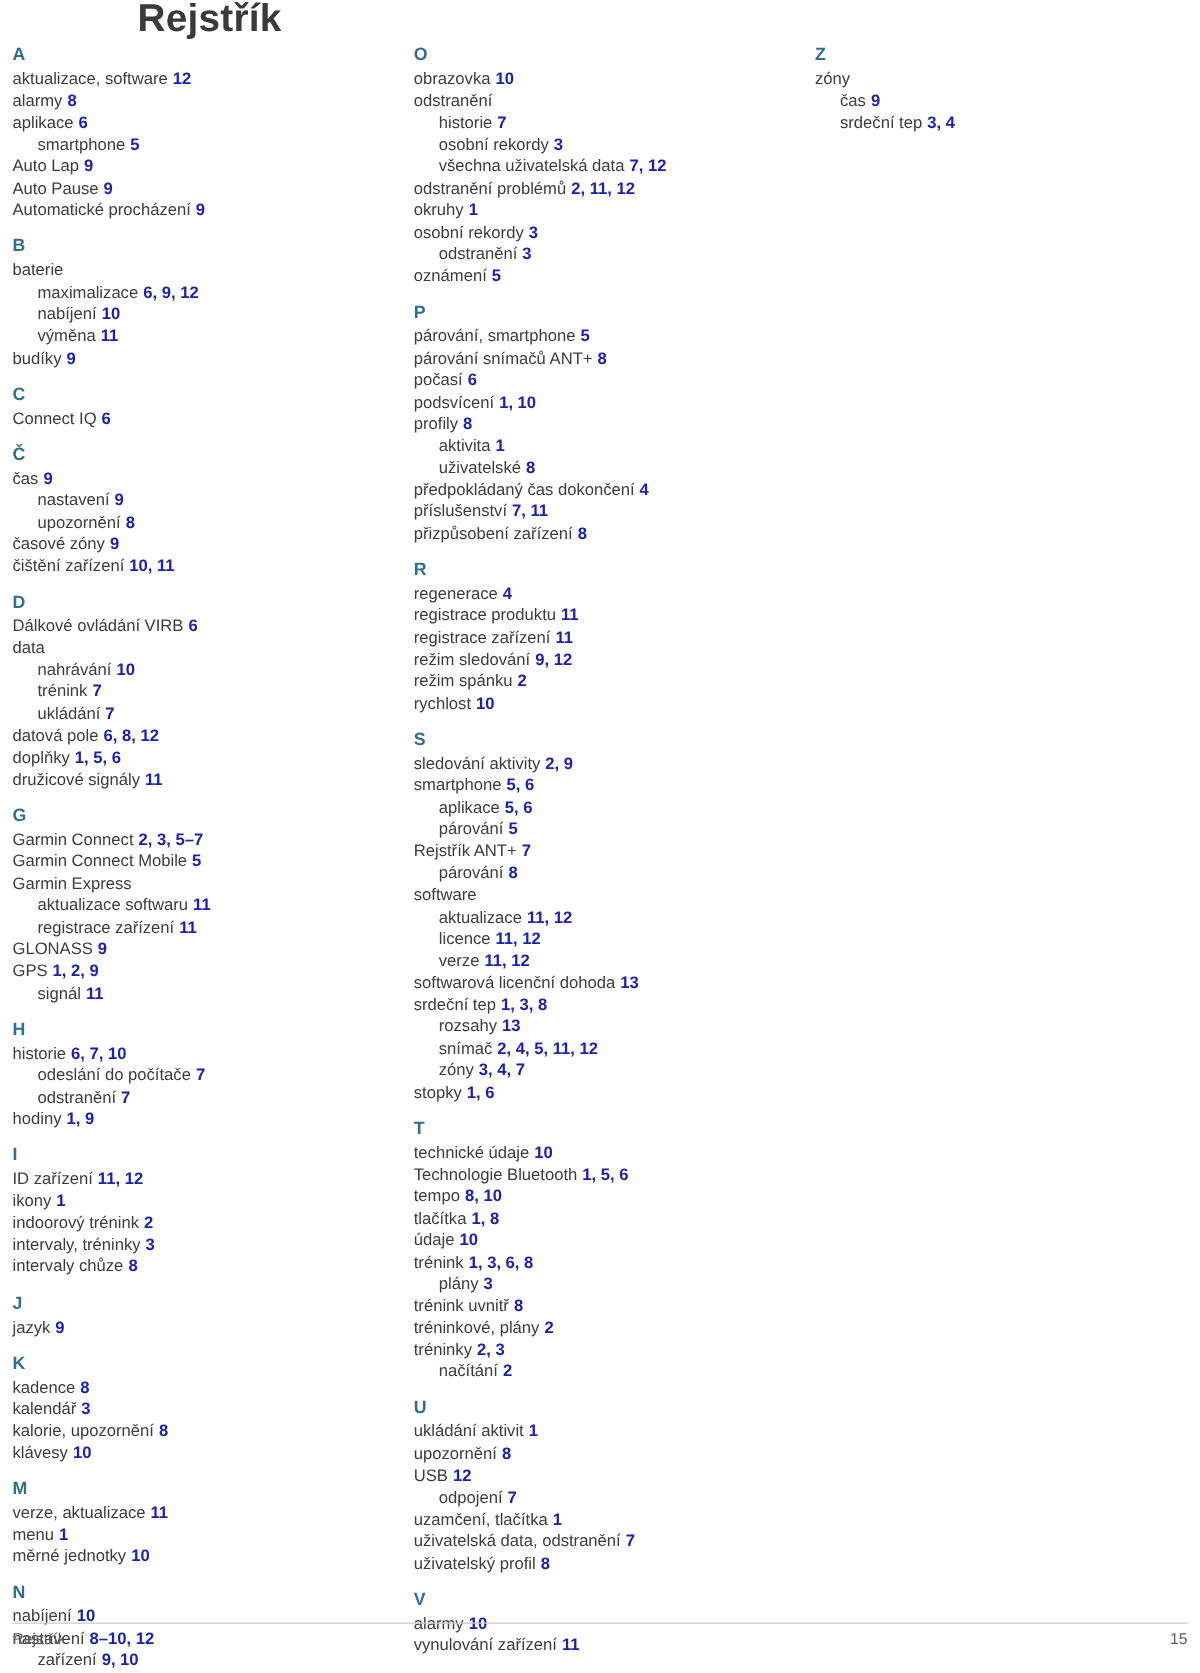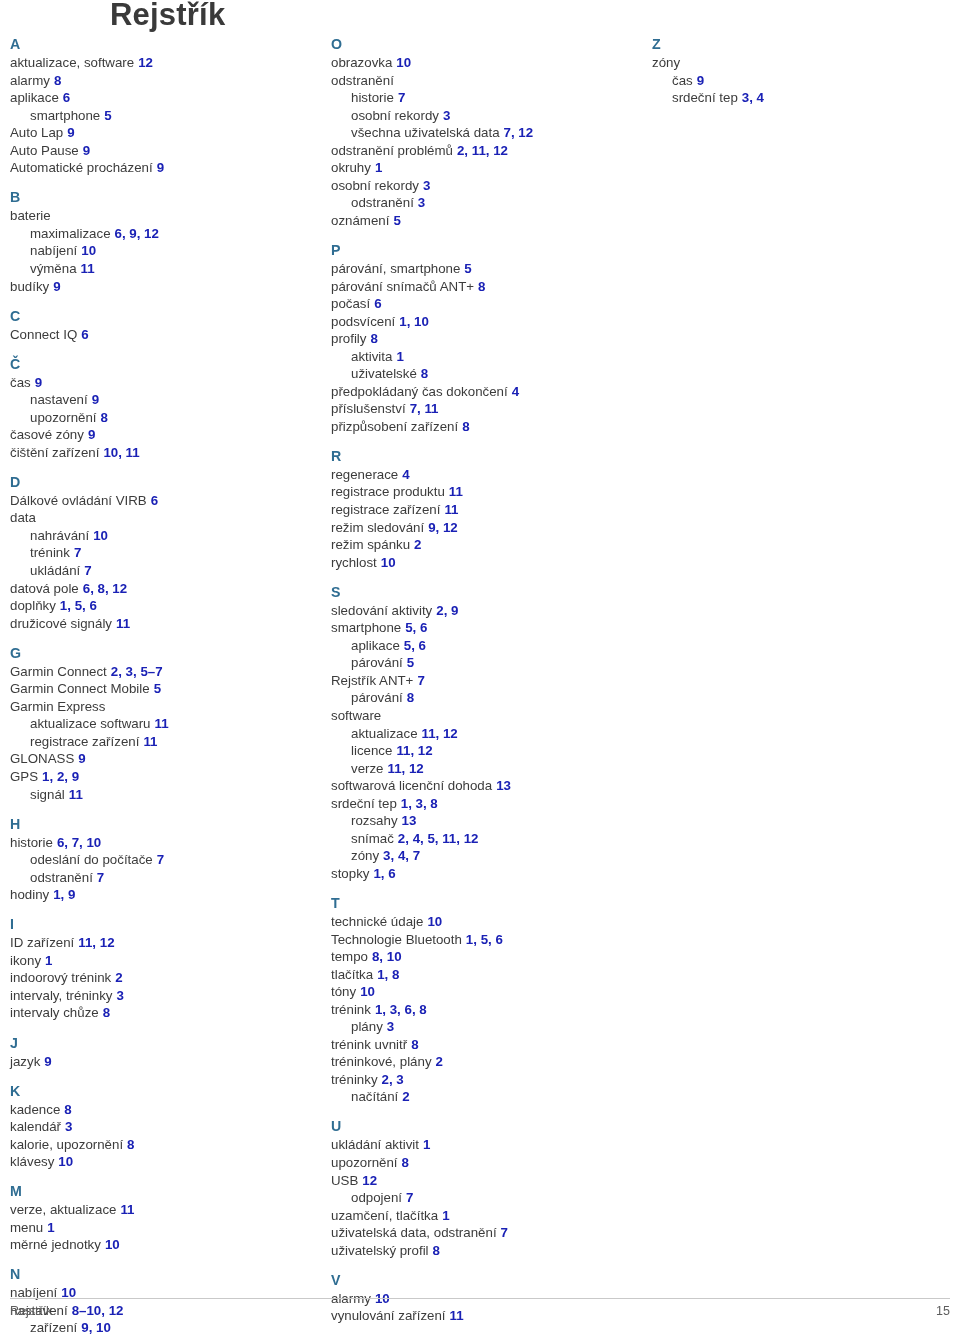--- a/index.html
+++ b/index.html
@@ -252,21 +252,21 @@
           <div class="entry sub"><span class="term">snímač</span><span class="pages">2, 4, 5, 11, 12</span></div>
           <div class="entry sub"><span class="term">zóny</span><span class="pages">3, 4, 7</span></div>
           <div class="entry"><span class="term">stopky</span><span class="pages">1, 6</span></div>
         </div>
         <div class="letter-group">
           <div class="letter-heading">T</div>
           <div class="entry"><span class="term">technické údaje</span><span class="pages">10</span></div>
           <div class="entry"><span class="term">Technologie Bluetooth</span><span class="pages">1, 5, 6</span></div>
           <div class="entry"><span class="term">tempo</span><span class="pages">8, 10</span></div>
           <div class="entry"><span class="term">tlačítka</span><span class="pages">1, 8</span></div>
-          <div class="entry"><span class="term">tóny</span><span class="pages">10</span></div>
+          <div class="entry"><span class="term">údaje</span><span class="pages">10</span></div>
           <div class="entry"><span class="term">trénink</span><span class="pages">1, 3, 6, 8</span></div>
           <div class="entry sub"><span class="term">plány</span><span class="pages">3</span></div>
           <div class="entry"><span class="term">trénink uvnitř</span><span class="pages">8</span></div>
           <div class="entry"><span class="term">tréninkové, plány</span><span class="pages">2</span></div>
           <div class="entry"><span class="term">tréninky</span><span class="pages">2, 3</span></div>
           <div class="entry sub"><span class="term">načítání</span><span class="pages">2</span></div>
         </div>
         <div class="letter-group">
           <div class="letter-heading">U</div>
           <div class="entry"><span class="term">ukládání aktivit</span><span class="pages">1</span></div>

